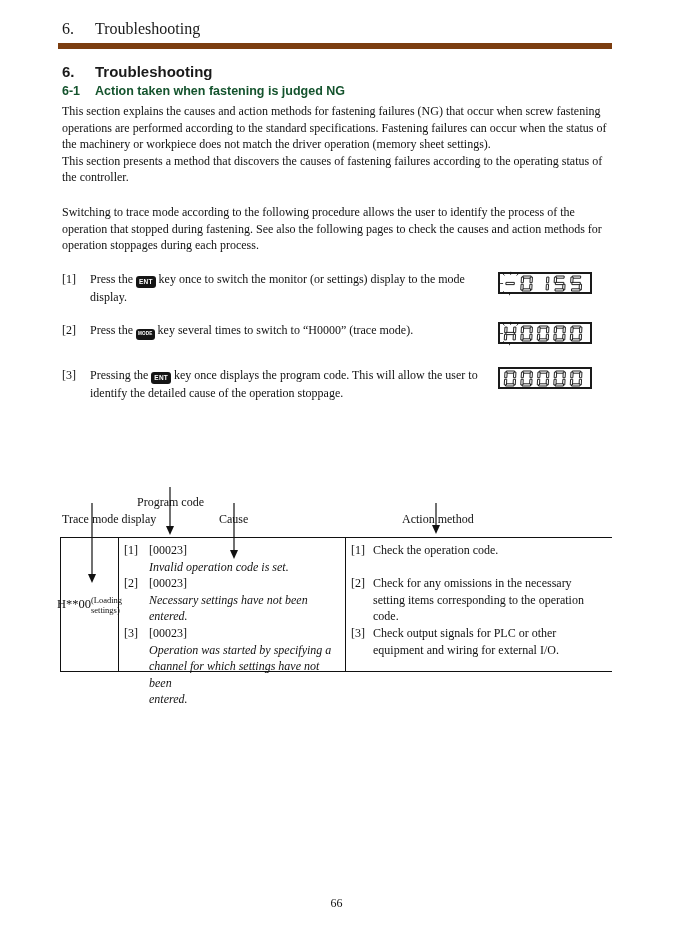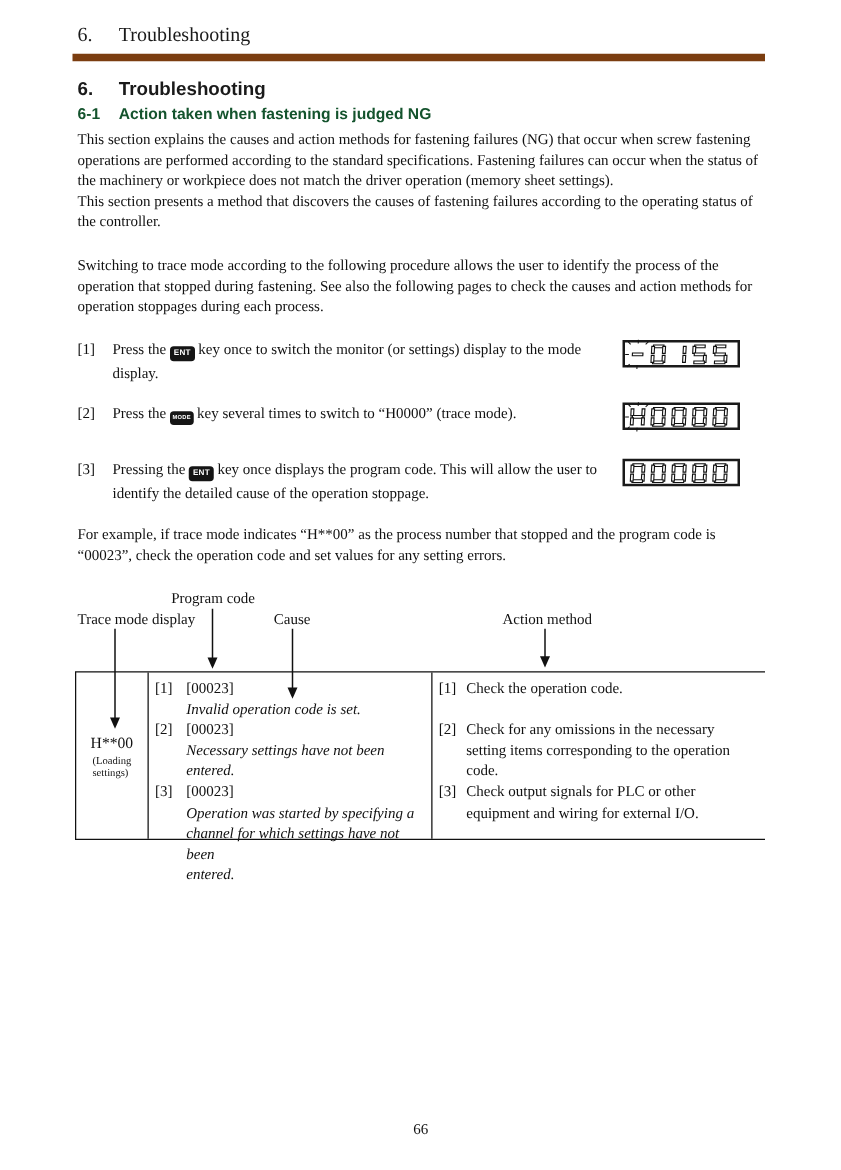--- a/index.html
+++ b/index.html
@@ -45,36 +45,36 @@
   
   .seg-display {
     position:absolute; left:498px; width:94px; height:22px;
     border:2px solid #1a1a1a; background:#fff;
     display:flex; align-items:center; justify-content:center;
   }
   .seg-display svg { overflow:visible; }
   .d1 { top:272px; } .d2 { top:322px; } .d3 { top:367px; }
 
   
-  .dlabel { font-size:12px; white-space:nowrap; }
+  .dlabel { font-size:12px; white-space:nowrap;margin-top:24px; }
   .lab-program { top:471px; left:137px; }
   .lab-trace   { top:488px; left:62px; }
   .lab-cause   { top:488px; left:219px; }
   .lab-action  { top:488px; left:402px; }
 
   #arrow-layer { position:absolute; left:0; top:0; width:673px; height:936px; pointer-events:none; }
   #arrow-layer line { stroke:#111; stroke-width:1.2; }
   #arrow-layer polygon { fill:#111; }
 
   
   .ttable {
     top:537px; left:60px; width:553px; height:135px;
     border:1px solid #111; display:flex; font-size:12px; line-height:16.6px;
   }
-  .tc-trace { width:58px; border-right:1px solid #111; display:flex; flex-direction:column; align-items:center; justify-content:center; text-align:center; }
+  .tc-trace { width:58px; border-right:1px solid #111; display:flex; flex-direction:row; align-items:center; justify-content:center; text-align:center; }
   .tc-trace .code { font-size:12.5px; }
   .tc-trace .note { font-size:8.5px; line-height:10px; text-align:left; }
   .tc-cause { width:227px; border-right:1px solid #111; padding:4px 2px 0 5px; }
   .tc-action { width:266px; padding:4px 4px 0 5px; }
   .titem-head { display:flex; }
   .titem-head .tnum { flex:0 0 25px; }
   .tdesc { margin-left:25px;font-style:italic; }
   .aitem { display:flex; }
   .aitem .anum { flex:0 0 22px; }
   .aitem.gap-after { margin-bottom:16.6px; }
@@ -242,21 +242,20 @@
           <rect x="1.3" y="0" width="8.4" height="2.2" fill="#fff" stroke="#111" stroke-width="0.9"></rect>
           <rect x="8.8" y="1.1" width="2.2" height="5.6" fill="#fff" stroke="#111" stroke-width="0.9"></rect>
           <rect x="8.8" y="8.3" width="2.2" height="5.6" fill="#fff" stroke="#111" stroke-width="0.9"></rect>
           <rect x="1.3" y="12.8" width="8.4" height="2.2" fill="#fff" stroke="#111" stroke-width="0.9"></rect>
           <rect x="0" y="8.3" width="2.2" height="5.6" fill="#fff" stroke="#111" stroke-width="0.9"></rect>
           <rect x="0" y="1.1" width="2.2" height="5.6" fill="#fff" stroke="#111" stroke-width="0.9"></rect>
         </g>
       </svg>
     </div>
 
-  <div class="abs para p3">For example, if trace mode indicates “H**00” as the process number that stopped and the program code is “00023”, check the operation code and set values for any setting errors.</div>
 
   <div class="abs dlabel lab-program">Program code</div>
   <div class="abs dlabel lab-trace">Trace mode display</div>
   <div class="abs dlabel lab-cause">Cause</div>
   <div class="abs dlabel lab-action">Action method</div>
 
   <svg id="arrow-layer" xmlns="http://www.w3.org/2000/svg">
     <g>
       <line x1="92" y1="503" x2="92" y2="575"></line>
       <polygon points="88,574 96,574 92,583"></polygon>

